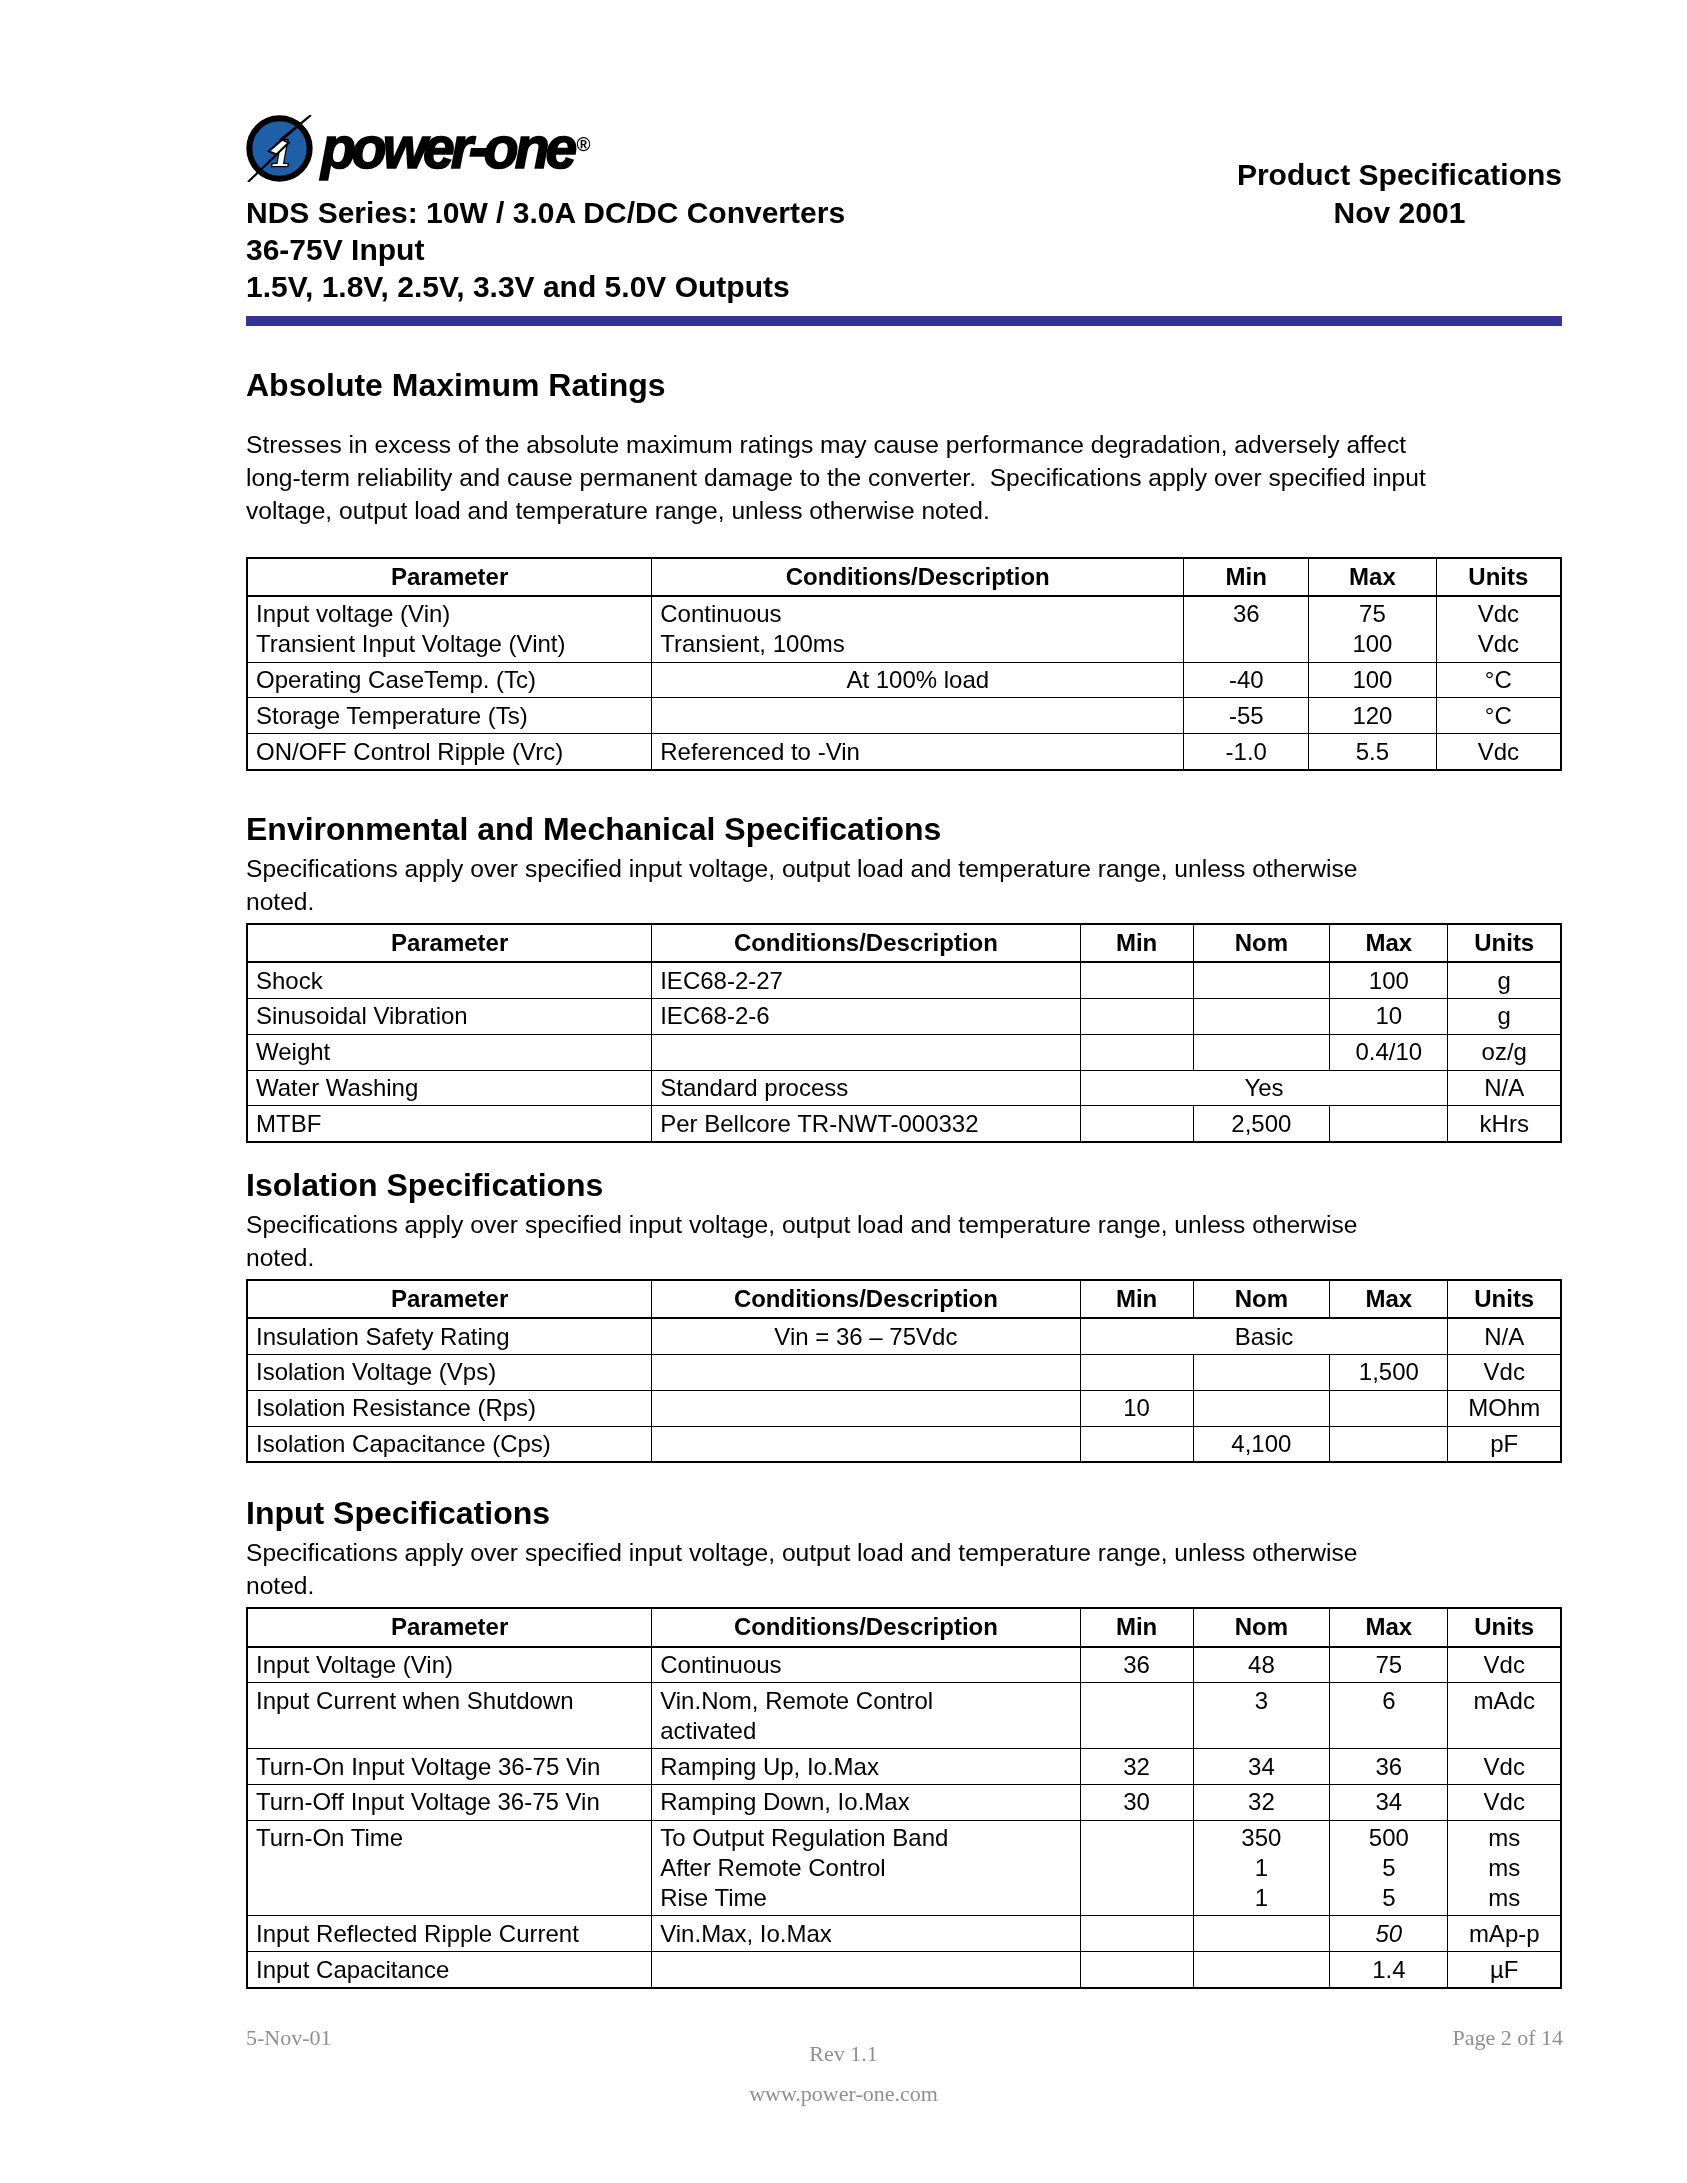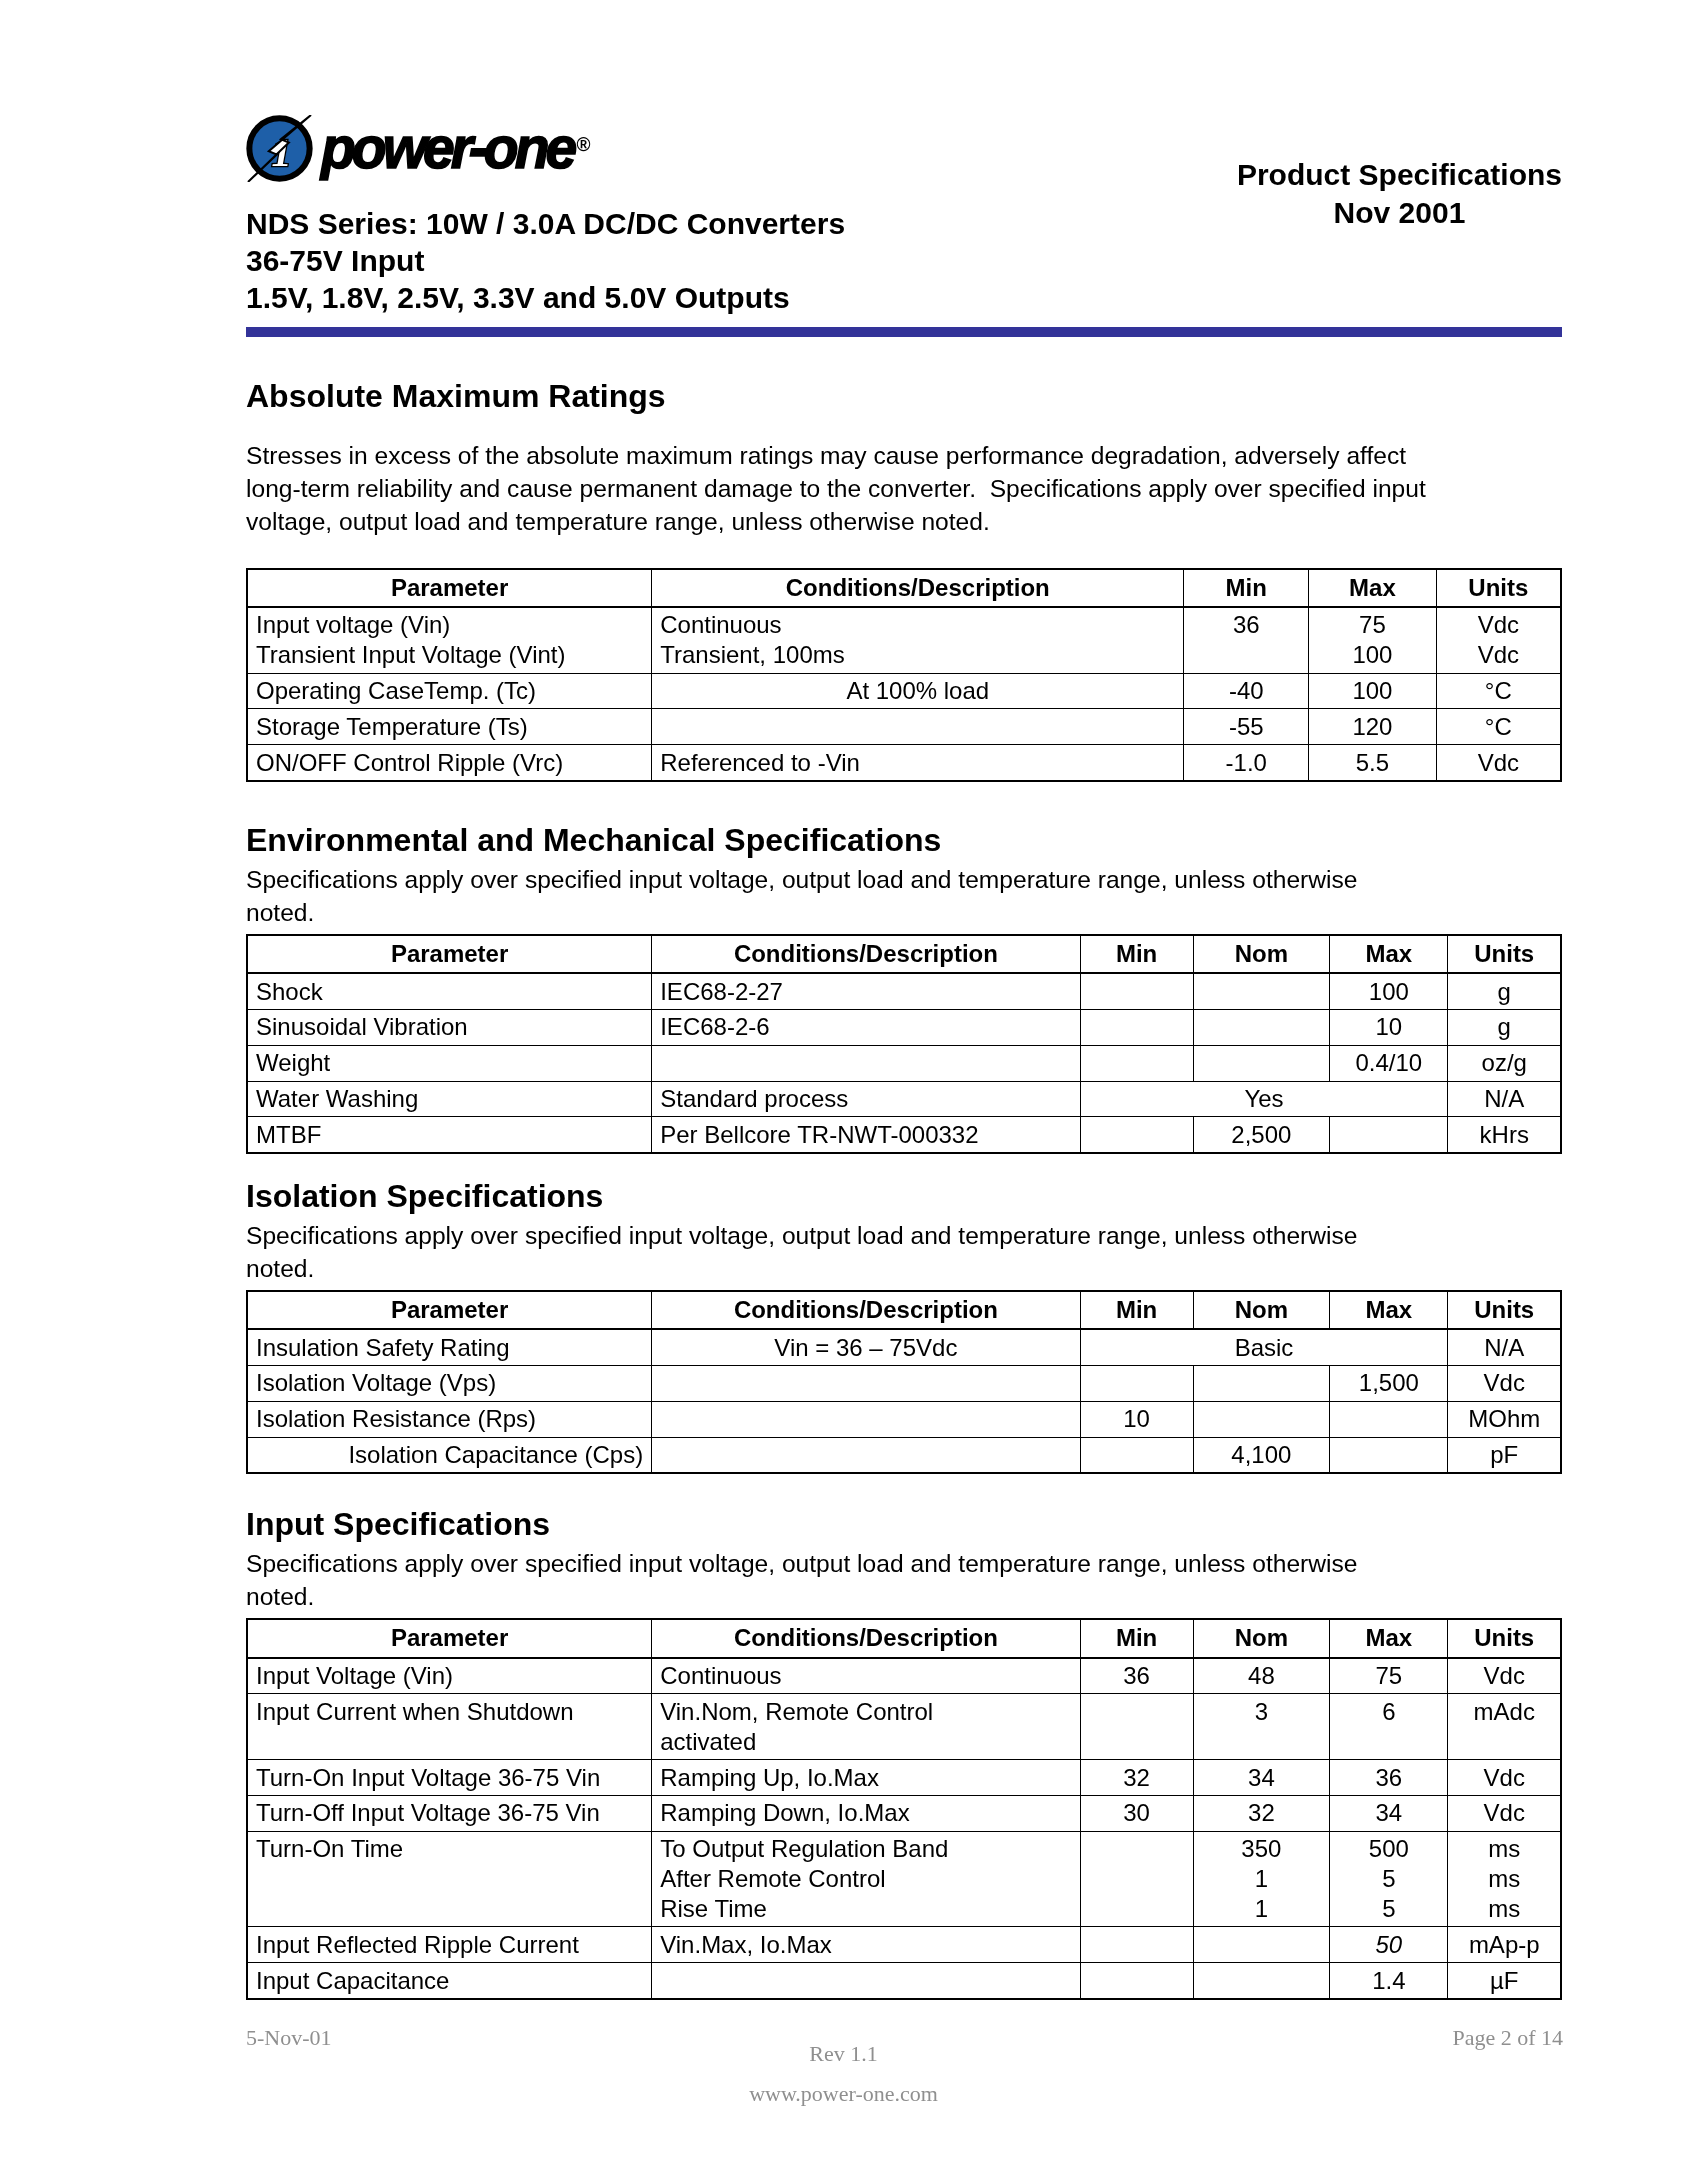--- a/index.html
+++ b/index.html
@@ -22,21 +22,21 @@
     font-family:"Liberation Sans", sans-serif;
     font-weight:bold; font-style:italic;
     font-size:57px; line-height:62px;
     letter-spacing:-4px;
     margin-left:8px;
     -webkit-text-stroke:1.6px #000;
     transform:scaleY(1.04); transform-origin:top left;
     white-space:nowrap;
   }
   .reg-mark { font-size:19px; font-weight:bold; font-style:normal; vertical-align:top; position:relative; top:-1.6px; margin-left:3.2px; letter-spacing:0; -webkit-text-stroke:0; }
-  .product-titles { margin-top:22px; }
+  .product-titles { margin-top:11px; }
   .product-titles > div { font-size:30px; font-weight:bold; line-height:37px; white-space:nowrap; }
   .header-right { flex:0 0 auto; margin-top:41px; text-align:center; }
   .header-right > div { font-size:30px; font-weight:bold; line-height:38px; white-space:nowrap; }
 
   .blue-rule { height:9.5px; background:#333399; margin-top:11px; }
 
   
   .section-heading { font-size:32px; font-weight:bold; }
   .sh-0 { margin-top:41px; }
   .sh-1 { margin-top:40px; }
@@ -276,21 +276,21 @@
             </tr>
             <tr>
               <td style="text-align: left;">Isolation Resistance (Rps)</td>
               <td style="text-align: left;"></td>
               <td style="text-align: center;">10</td>
               <td style="text-align: center;"></td>
               <td style="text-align: center;"></td>
               <td style="text-align: center;">MOhm</td>
             </tr>
             <tr>
-              <td style="text-align: right;">Isolation Capacitance (Cps)</td>
+              <td style="text-align: left;">Isolation Capacitance (Cps)</td>
               <td style="text-align: left;"></td>
               <td style="text-align: center;"></td>
               <td style="text-align: center;">4,100</td>
               <td style="text-align: center;"></td>
               <td style="text-align: center;">pF</td>
             </tr>
           </tbody>
         </table>
       </div>
 

